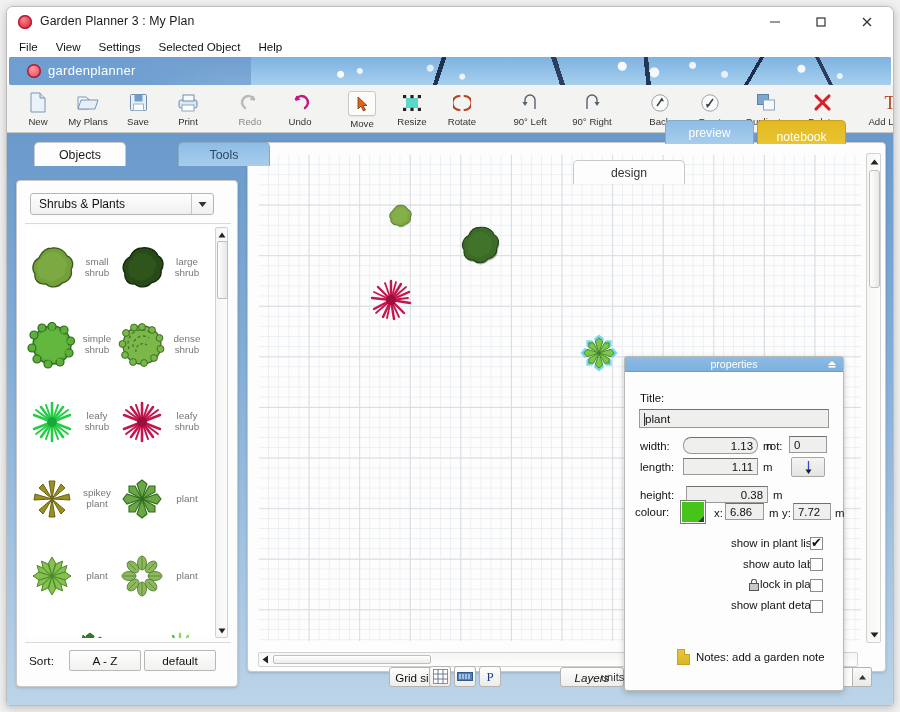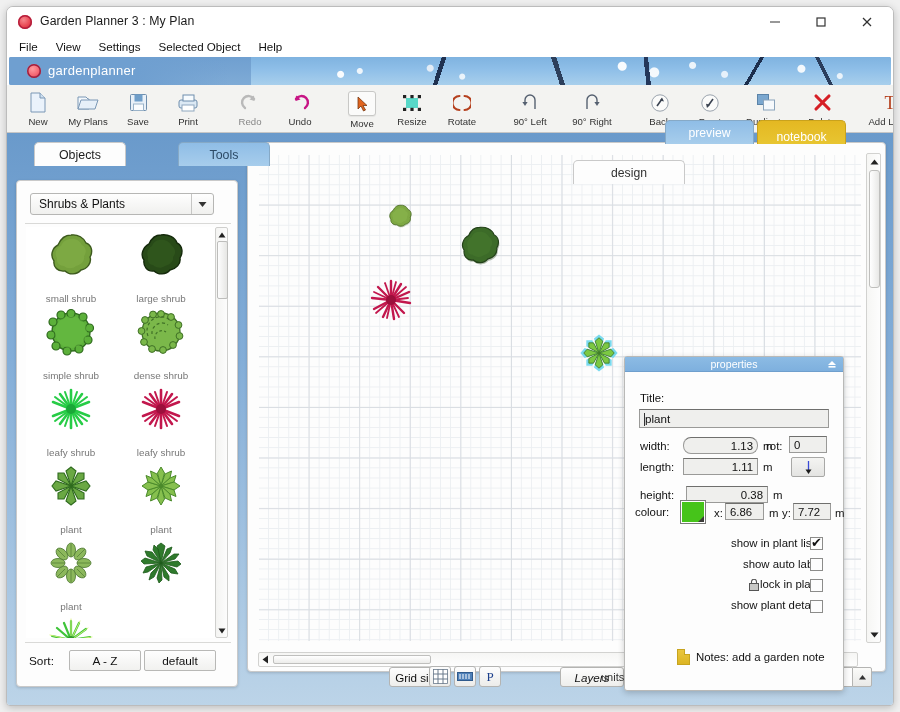--- a/index.html
+++ b/index.html
@@ -173,22 +173,22 @@
   }
   #pal-divider {
     position:absolute; left:8px; top:42px; width:206px; height:1px; background:#d9d9d7;
   }
   #palette {
     position:absolute; left:9px; top:46px; width:192px; height:411px;
     overflow:hidden; background:#fff;
   }
   .pal-grid { display:flex; flex-wrap:wrap; }
   .pal-cell {
-    width:90px; height:77px; display:flex; flex-direction:column;
-    align-items:center; justify-content:space-between; padding-top:4px;
+    width:90px; height:77px; display:flex; flex-direction:row;
+    align-items:center; justify-content:flex-end; padding-top:4px;
   }
   .pal-ico { width:52px; height:48px; position:relative; }
   .pal-name {
     font-size:9.9px; color:#777; text-align:center; line-height:11px;
     width:92px; margin-top:-1px;
   }
   #pal-scroll {
     position:absolute; right:9px; top:46px; width:13px; height:411px;
     background:linear-gradient(to right,#f4f4f2,#fcfcfc);
     border:1px solid #cfcfcd; border-radius:2px;
@@ -791,20 +791,39 @@
                       <line x1="0" y1="0" x2="-16" y2="-12" stroke-width="2"></line>
                         <line x1="0" y1="0" x2="-6" y2="-17" stroke-width="2"></line>
                     </g>
                   </g>
                   <circle cx="26" cy="24" r="5" fill="#9c0f3c"></circle>
                 </svg>
               </div>
               <div class="pal-name">leafy shrub</div>
             </div>
 
+            <div class="pal-cell">
+              <div class="pal-ico">
+                <svg width="52" height="48" viewBox="0 0 52 48">
+                  <g fill="#9a9020" stroke="#6a6212" stroke-width="1">
+                    <g transform="translate(26,24)">
+                      <path d="M0 0 L-3 -18 L3 -18 Z"></path>
+                        <path d="M0 0 L9 -15 L13 -11 Z"></path>
+                      <path d="M0 0 L17 -5 L18 1 Z"></path>
+                        <path d="M0 0 L13 11 L9 15 Z"></path>
+                      <path d="M0 0 L3 18 L-3 18 Z"></path>
+                        <path d="M0 0 L-9 15 L-13 11 Z"></path>
+                      <path d="M0 0 L-18 1 L-17 -5 Z"></path>
+                        <path d="M0 0 L-13 -11 L-9 -15 Z"></path>
+                    </g>
+                  </g>
+                </svg>
+              </div>
+              <div class="pal-name">spikey plant</div>
+            </div>
 
             <div class="pal-cell">
               <div class="pal-ico">
                 <svg width="52" height="48" viewBox="0 0 52 48">
                   <g fill="#6aa843" stroke="#2f6b1e" stroke-width="1.1">
                     <g transform="translate(26,24)">
                       <path d="M0 0 L-5 -15 L0 -19 L5 -15 Z"></path>
                       <path d="M0 0 L7 -13 L13 -13 L13 -7 Z"></path>
                       <path d="M0 0 L15 -5 L19 0 L15 5 Z"></path>
                       <path d="M0 0 L13 7 L13 13 L7 13 Z"></path>

